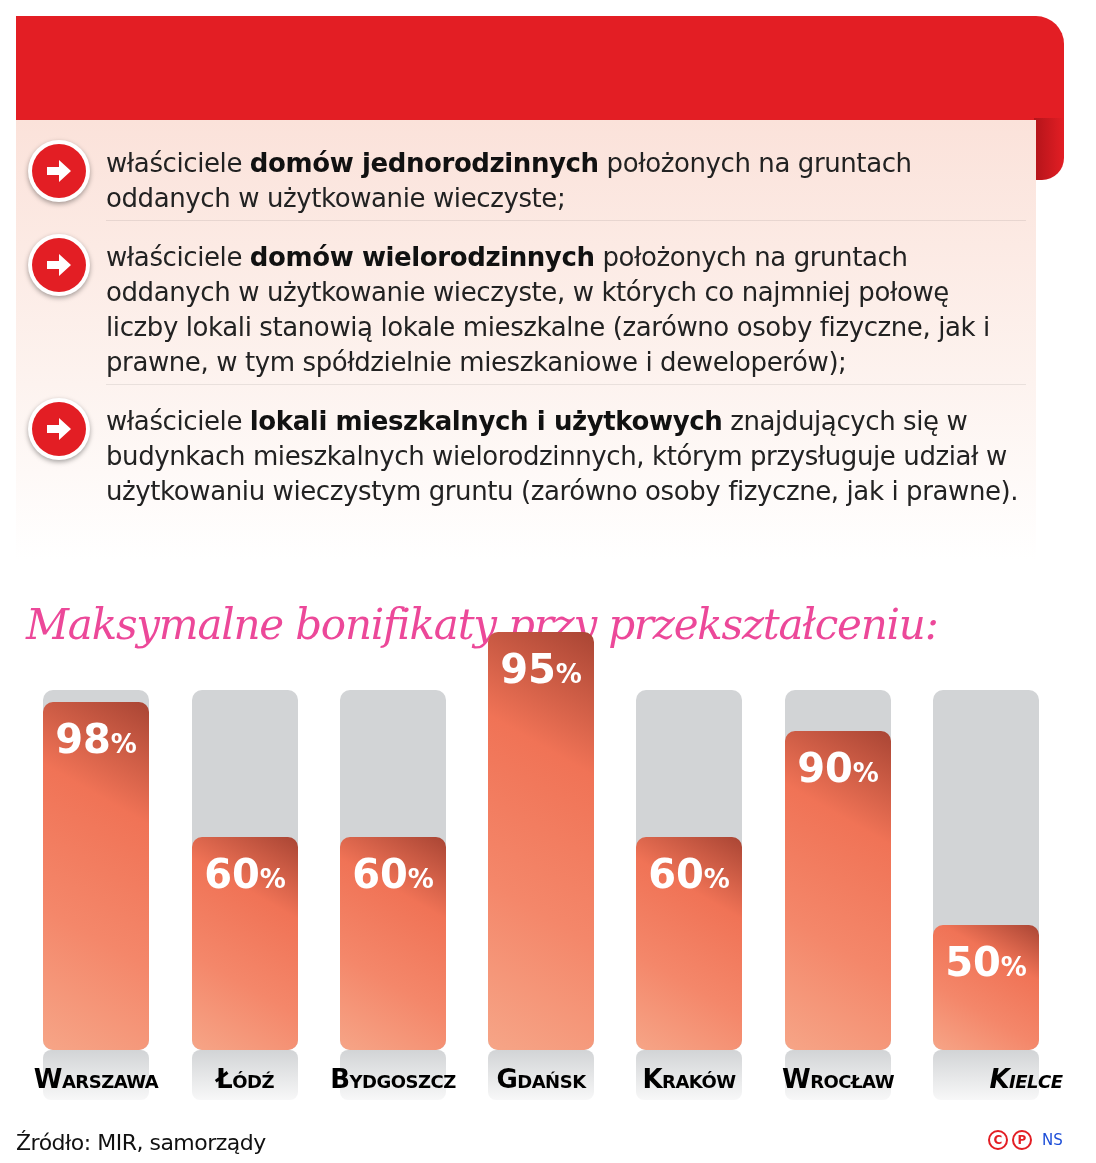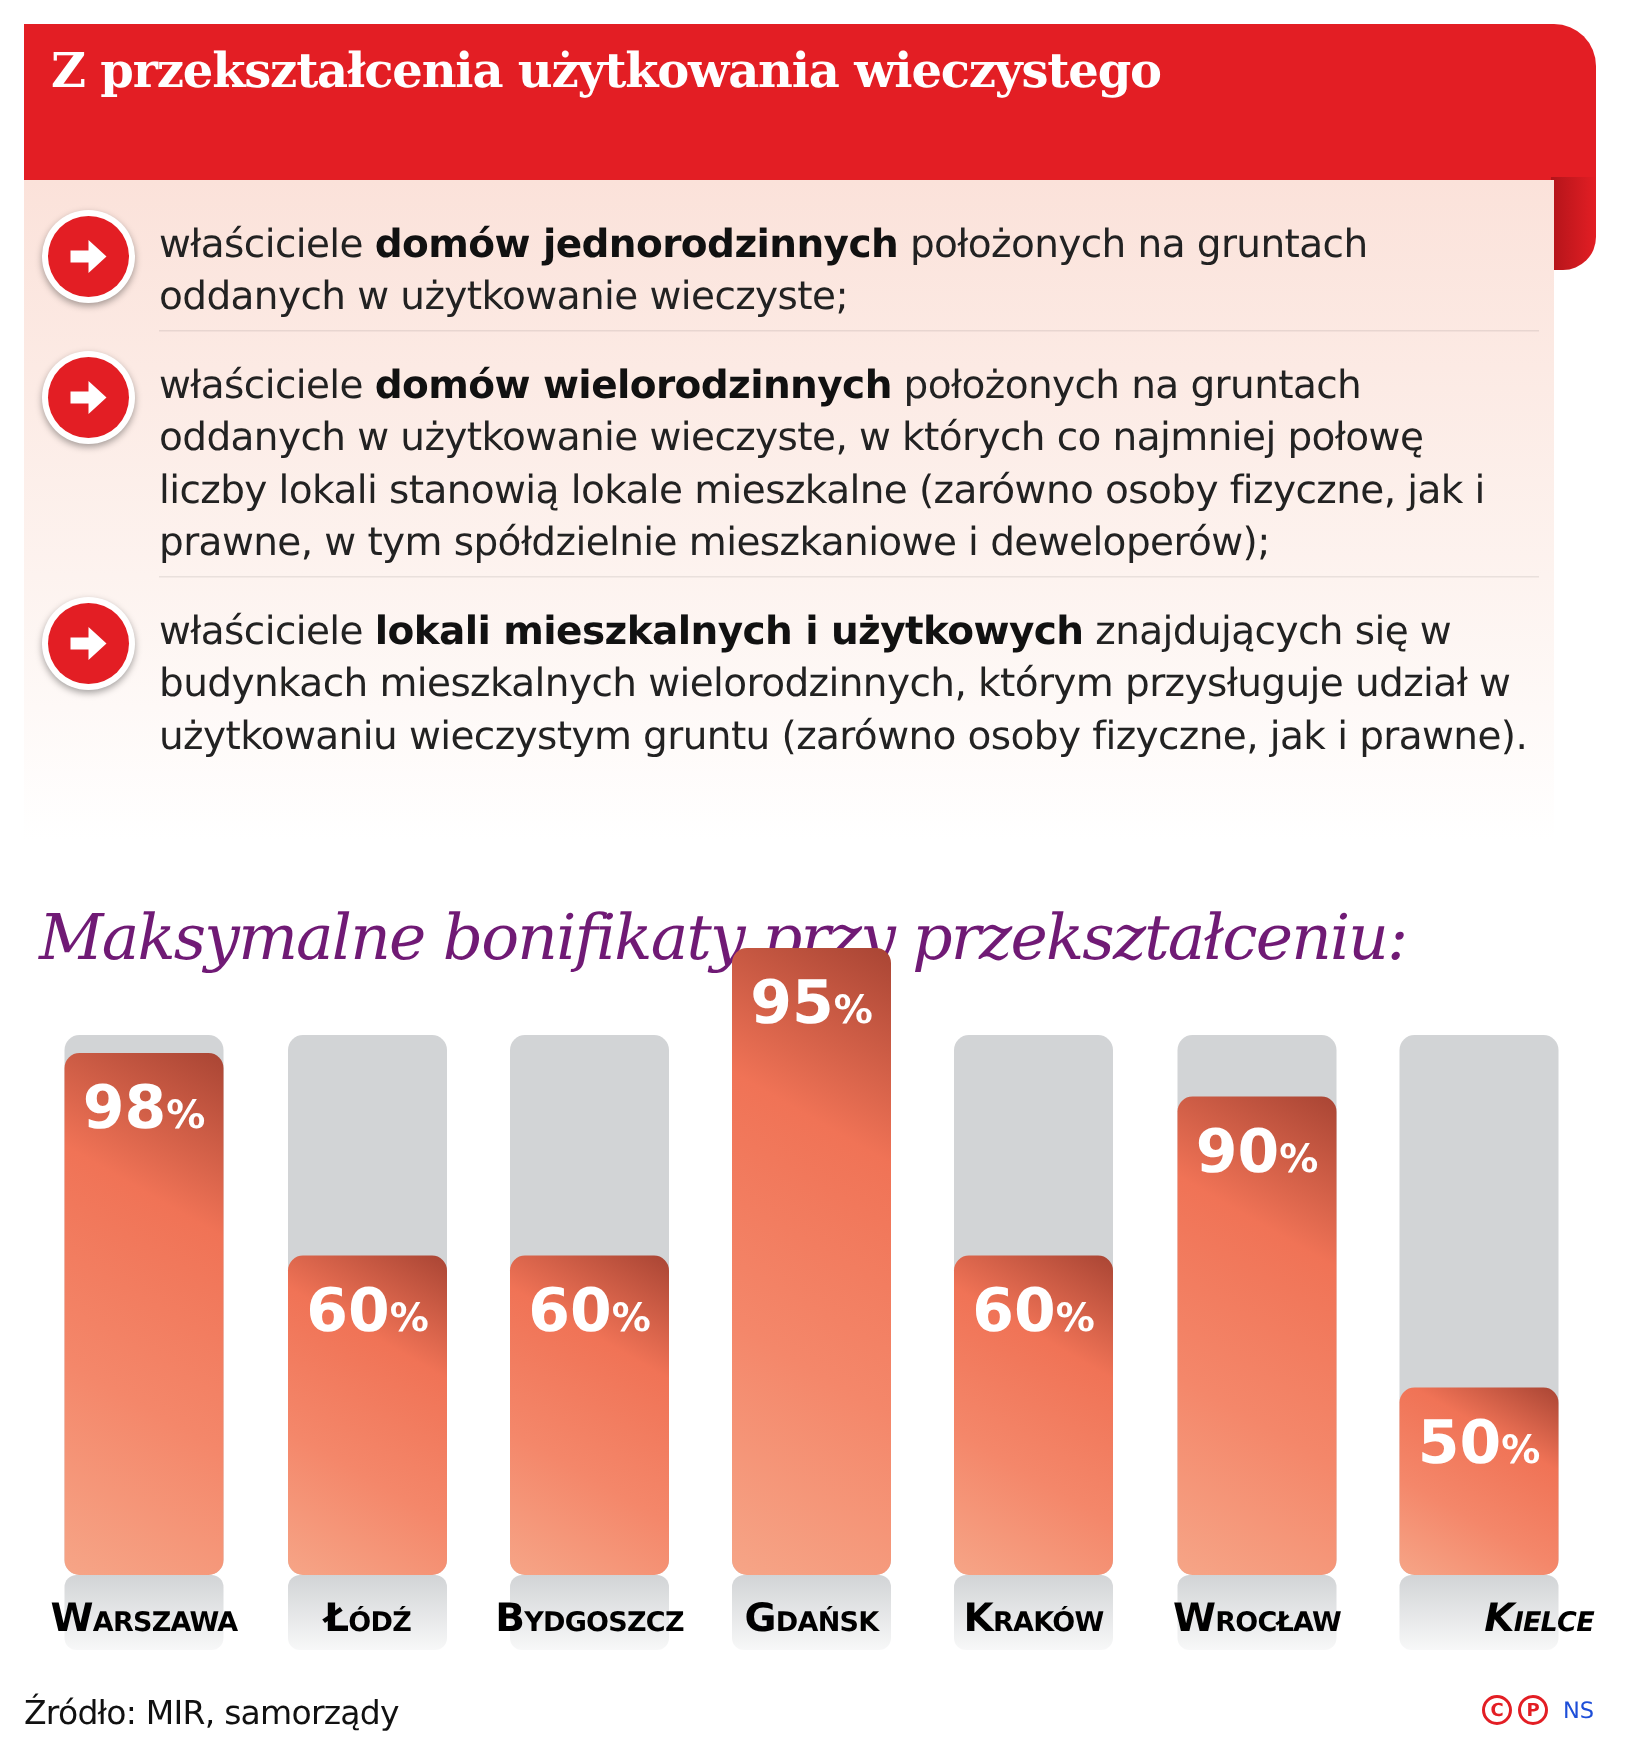--- a/index.html
+++ b/index.html
@@ -7,38 +7,38 @@
   .header { position: absolute; left: 16px; top: 16px; width: 1048px; height: 104px; background: #e31e24; border-radius: 0 28px 0 0; padding: 10px 0 0 18px; }
   .header h1 { font-family: "DejaVu Serif", serif; color: #fff; font-size: 32px; line-height: 42px; font-weight: bold; letter-spacing: -0.8px; }
   .fold { position: absolute; left: 1034px; top: 118px; width: 30px; height: 62px; background: linear-gradient(90deg, #b3141a, #e31e24); border-radius: 0 0 22px 0; }
   .panel { position: absolute; left: 16px; top: 120px; width: 1020px; height: 440px; background: linear-gradient(180deg, #fbe2da 0%, #fdf3ef 60%, #ffffff 100%); }
   .item { position: absolute; left: 0; width: 1020px; }
   .item .arrow { position: absolute; left: 12px; top: 0; width: 62px; height: 62px; border-radius: 50%; background: #fff; box-shadow: 0 2px 5px rgba(0,0,0,0.35); display: flex; align-items: center; justify-content: center; }
   .item .arrow .inner { width: 54px; height: 54px; border-radius: 50%; background: #e31e24; display: flex; align-items: center; justify-content: center; }
   .item .text { position: absolute; left: 90px; top: 6px; width: 920px; font-size: 26px; line-height: 35px; color: #222; letter-spacing: -0.4px; }
   .item .text b { font-weight: bold; color: #111; }
   .sep { position: absolute; left: 90px; width: 920px; height: 1px; background: rgba(0,0,0,0.08); }
-  .subtitle { position: absolute; left: 26px; top: 600px; font-family: "DejaVu Serif", serif; font-style: italic; font-size: 42px; color: #701a75; letter-spacing: -1.2px; text-align: center; }
+  .subtitle { position: absolute; left: 26px; top: 600px; font-family: "DejaVu Serif", serif; font-style: italic; font-size: 42px; color: #ec4899; letter-spacing: -1.2px; text-align: center; }
   .bar-track { position: absolute; top: 690px; width: 106px; height: 360px; background: #d2d4d6; border-radius: 10px; }
   .bar-fill { position: absolute; left: 0; bottom: 0; width: 106px; border-radius: 10px; background: linear-gradient(210deg, #a94534 0%, #f07356 30%, #f4876a 65%, #f6a587 100%); }
   .bar-value { position: absolute; left: 0; width: 106px; text-align: center; color: #fff; font-weight: bold; font-size: 40px; }
   .bar-value span { font-size: 26px; }
   .reflect { position: absolute; top: 1050px; width: 106px; height: 50px; background: linear-gradient(180deg, #d2d4d6 0%, rgba(230,231,232,0.3) 100%); border-radius: 8px; }
   .city { position: absolute; top: 1064px; width: 180px; text-align: center; font-weight: bold; font-size: 26px; color: #000; font-variant: small-caps; letter-spacing: -0.5px; }
   .source { position: absolute; left: 16px; top: 1130px; font-size: 22px; color: #111; letter-spacing: -0.5px; }
   .credits { position: absolute; left: 988px; top: 1130px; display: flex; align-items: center; gap: 4px; }
   .circ { width: 20px; height: 20px; border-radius: 50%; border: 2.5px solid #e31e24; color: #e31e24; font-size: 12px; font-weight: bold; display: flex; align-items: center; justify-content: center; }
   .ns { font-size: 15px; color: #1d4ed8; margin-left: 6px; }
 </style>
 </head>
 <body>
 
 <div class="header">
   <h1>
-    <span>Z przekształcenia użytkowania wieczystego</span><br>
+    <br>
   </h1>
 </div>
 <div class="fold"></div>
 
 <div class="panel">
   <div class="item" style="top:20px;">
     <div class="arrow">
       <div class="inner">
           <svg width="30" height="30" viewBox="0 0 30 30">
             <path d="M3 11 H15 V4 L27 15 L15 26 V19 H3 Z" fill="#fff"></path>

